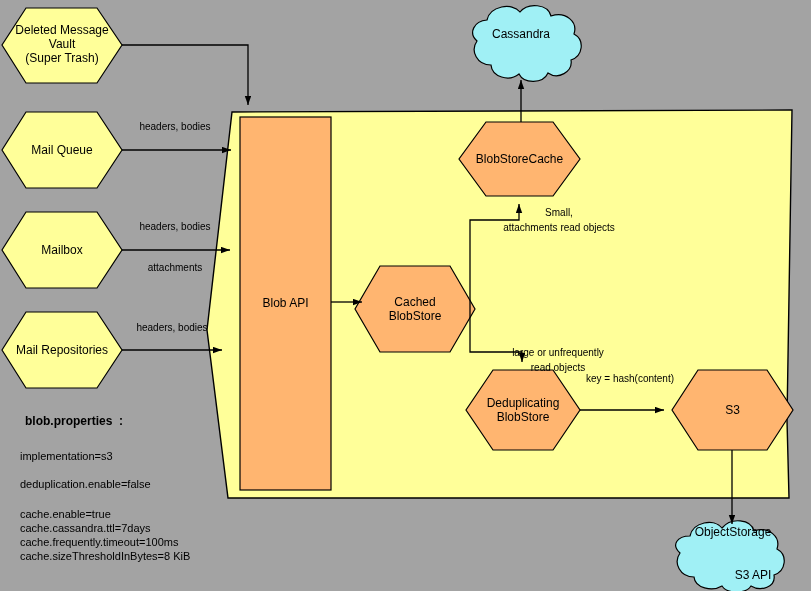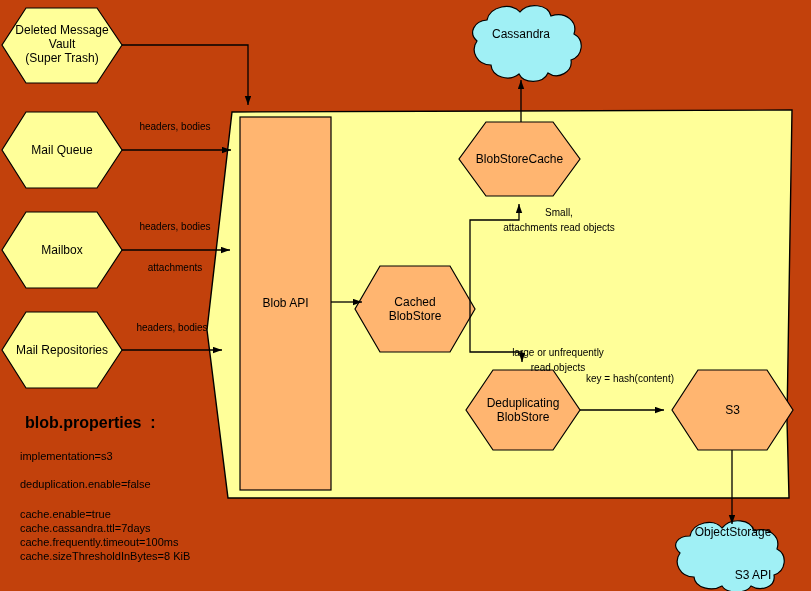--- a/index.html
+++ b/index.html
@@ -4,21 +4,21 @@
 <style>
   html, body {
     margin: 0;
     padding: 0;
     background: #ffffff;
   }
   #canvas {
     position: relative;
     width: 811px;
     height: 591px;
-    background: #c2410c;
+    background: #a3a3a3;
     font-family: "Liberation Sans", sans-serif;
     overflow: hidden;
   }
   #svg-layer {
     position: absolute;
     left: 0;
     top: 0;
     width: 811px;
     height: 591px;
   }
@@ -37,21 +37,21 @@
     text-align: center;
     color: #000000;
     font-family: "Liberation Sans", sans-serif;
     font-size: 10px;
     line-height: 15px;
     white-space: pre-line;
   }
   .props-title {
     position: absolute;
     font-family: "Liberation Sans", sans-serif;
-    font-size: 16px;
+    font-size: 12px;
     font-weight: bold;
     color: #000000;
     white-space: pre;
   }
   .props-line {
     position: absolute;
     font-family: "Liberation Sans", sans-serif;
     font-size: 11px;
     color: #000000;
     white-space: pre;

